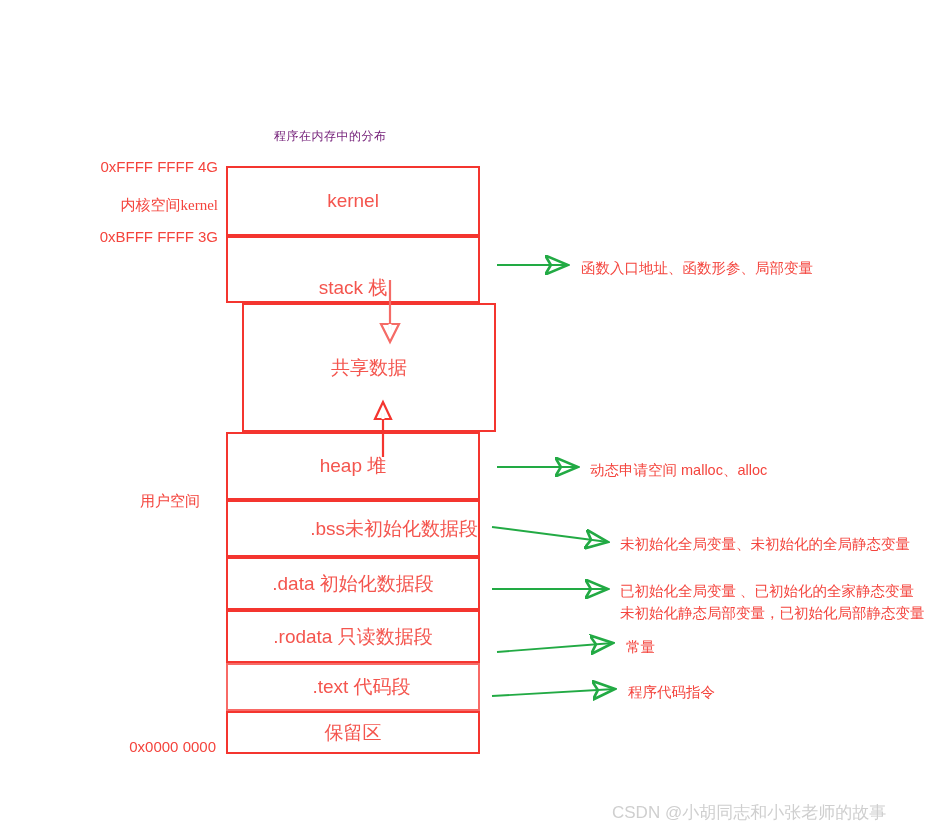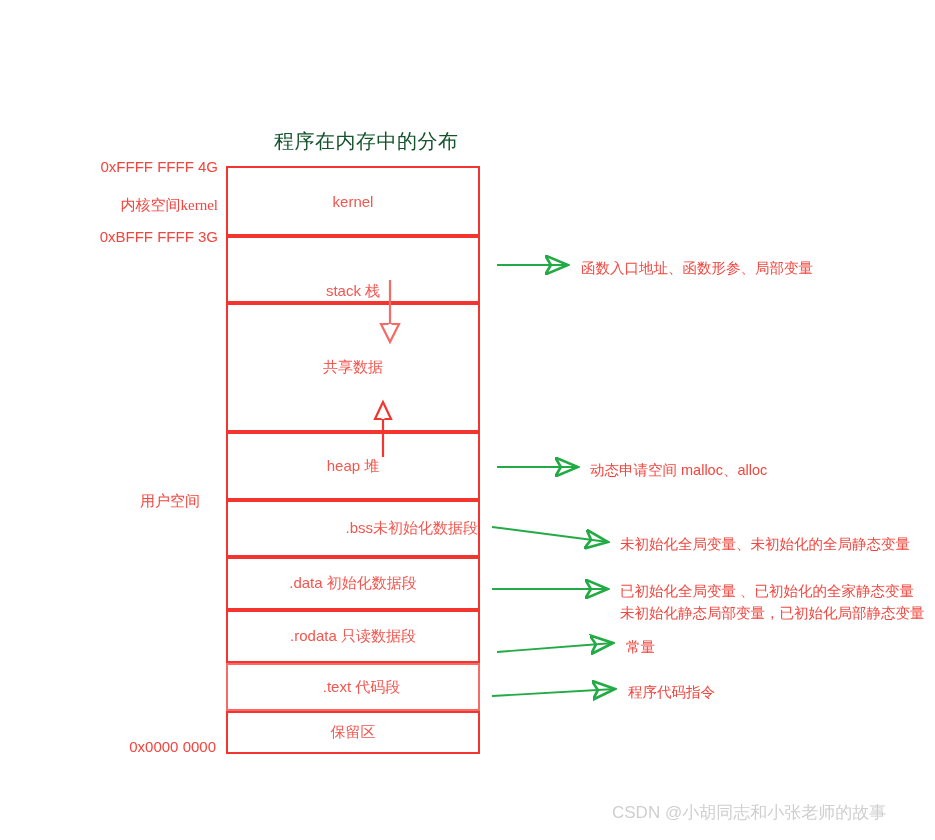--- a/index.html
+++ b/index.html
@@ -17,22 +17,22 @@
     height: 840px;
     background: #ffffff;
     overflow: hidden;
   }
   .abs { position: absolute; }
 
   
   #diagram-title {
     left: 274px;
     top: 128px;
-    font-size: 20px;
-    color: #14532d;
+    font-size: 12px;
+    color: #701a75;
     white-space: nowrap;
     letter-spacing: 0.5px;
   }
 
   
   #memory-column {
     left: 226px;
     top: 166px;
     width: 254px;
     height: 588px;
@@ -43,21 +43,21 @@
     left: 0;
     width: 254px;
     box-sizing: border-box;
     border: 2.5px solid #f4352f;
     display: flex;
     align-items: center;
     justify-content: center;
     background: transparent;
   }
   .mem-seg .seg-label {
-    font-size: 15px;
+    font-size: 19px;
     color: #f4554e;
     white-space: nowrap;
     text-align: center;
     pointer-events: none;
   }
   .seg-thin { border-width: 2px; border-color: #f86a66; padding-left: 17px; }
 
   
   .left-label {
     font-size: 15px;
@@ -116,21 +116,21 @@
   <div class="abs" id="memory-column">
 
     <div class="mem-seg" style="top:0px; height:70px;">
       <span class="seg-label">kernel</span>
     </div>
 
     <div class="mem-seg" style="top:70px; height:67px;align-items:flex-end;">
       <span class="seg-label">stack 栈</span>
     </div>
 
-    <div class="mem-seg" style="top:137px; height:129px;">
+    <div class="mem-seg" style="top:137px; height:129px;margin-left:16px;">
       <span class="seg-label">共享数据</span>
     </div>
 
     <div class="mem-seg" style="top:266px; height:68px;">
       <span class="seg-label">heap 堆</span>
     </div>
 
     <div class="mem-seg" style="top:334px; height:57px;justify-content:flex-end;">
       <span class="seg-label">.bss未初始化数据段</span>
     </div>

